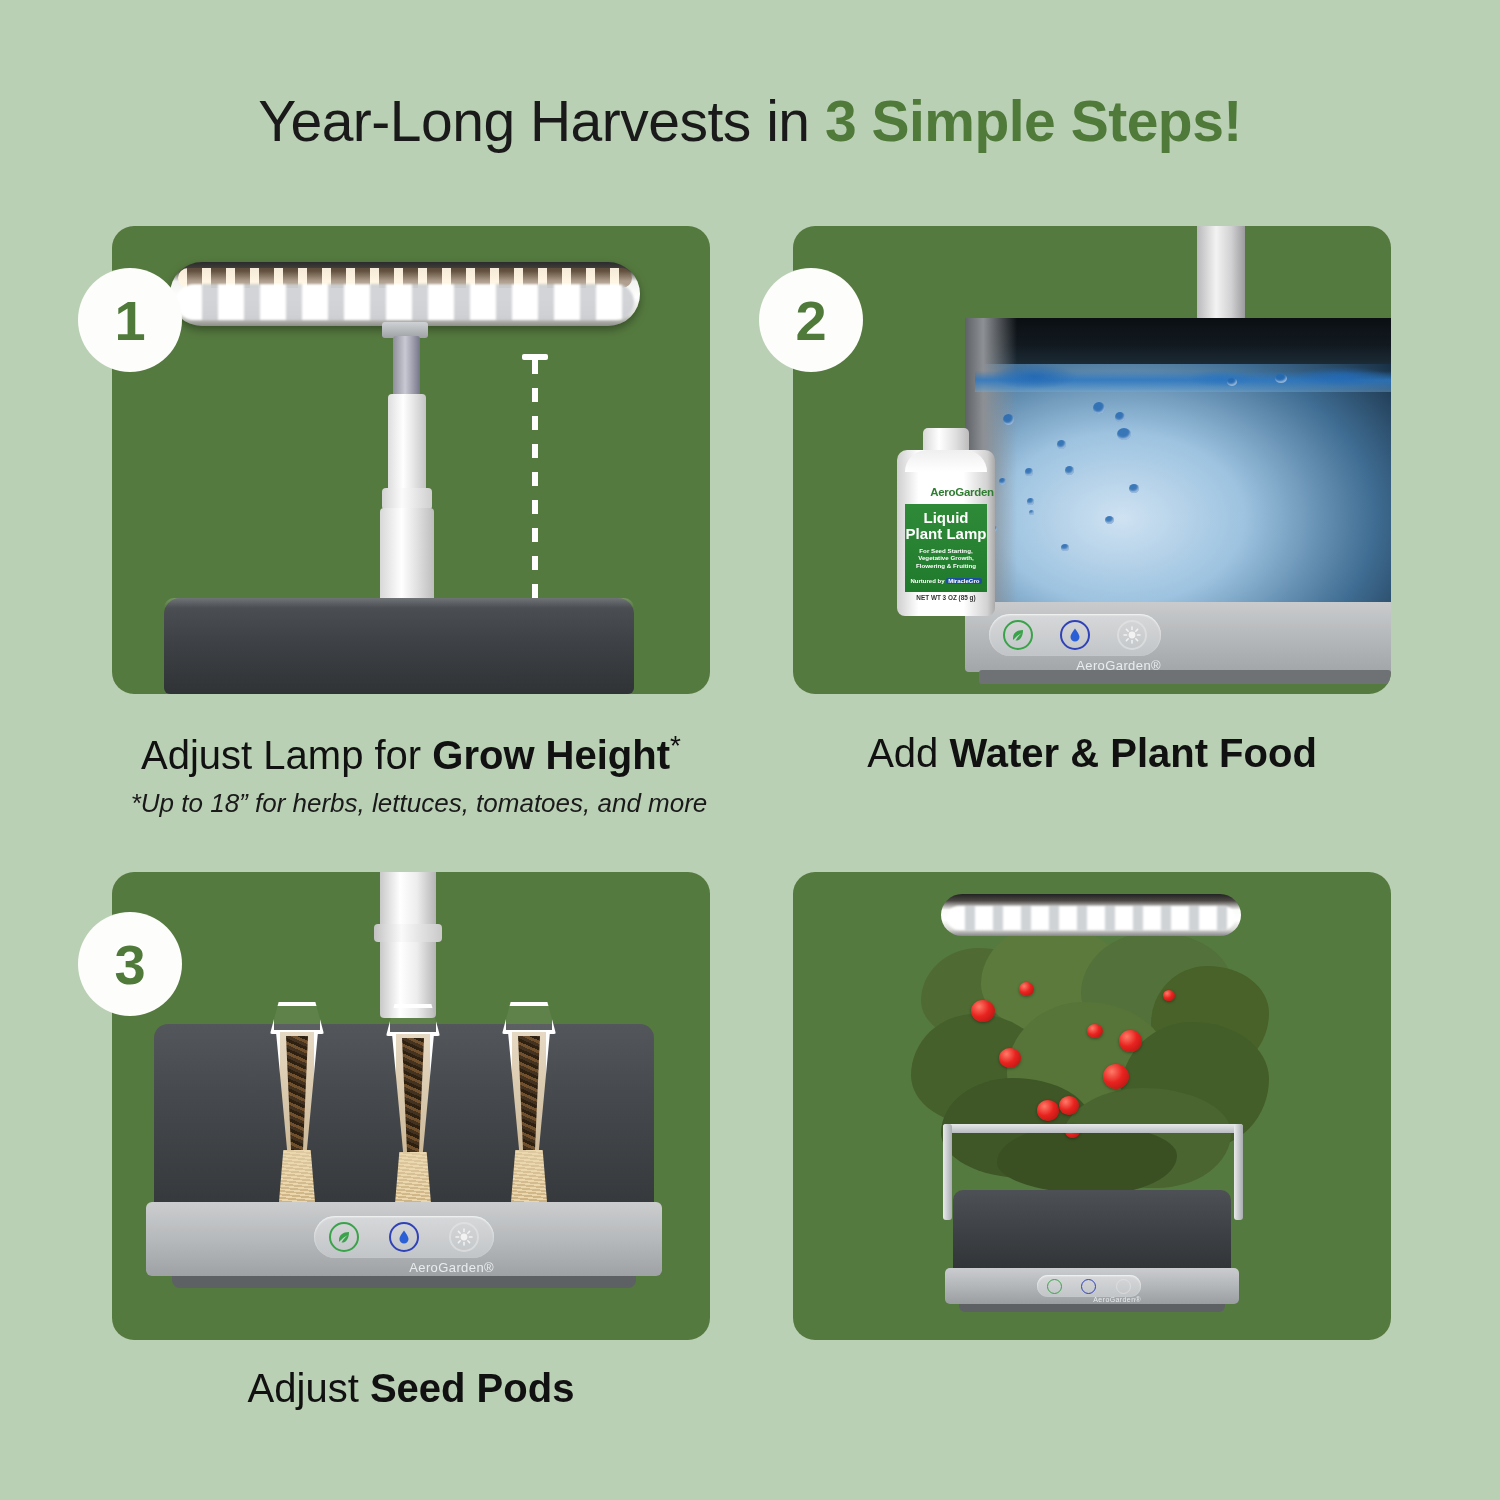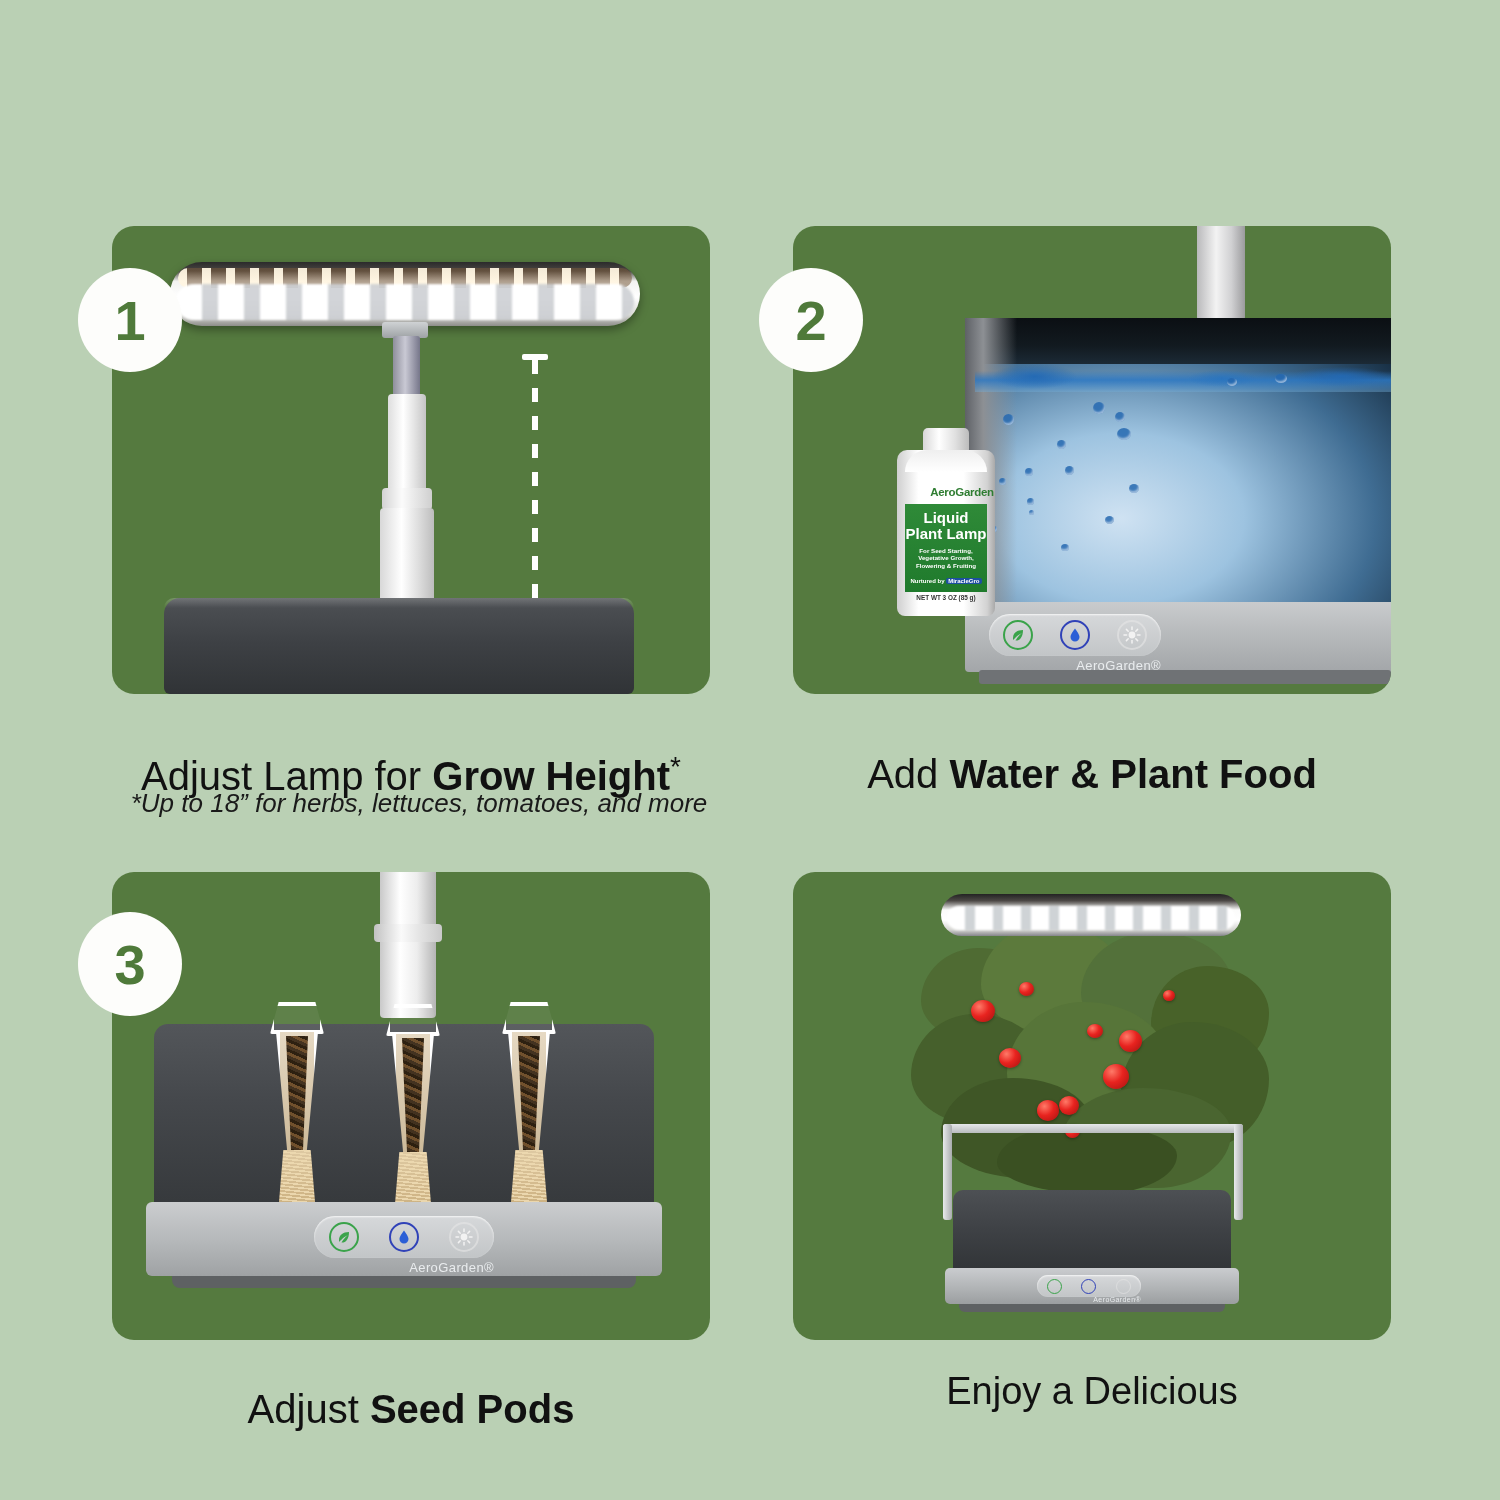--- a/index.html
+++ b/index.html
@@ -42,21 +42,21 @@
     z-index: 40;
   }
   #badge-1 { left: 78px;  top: 268px; }
   #badge-2 { left: 759px; top: 268px; }
   #badge-3 { left: 78px;  top: 912px; }
 
   
   .caption {
     position: absolute; text-align: center;
     font-size: 40px; font-weight: 400; color: #111;
-    line-height: 1.16; white-space: nowrap; margin-top: 21px;
+    line-height: 1.16; white-space: nowrap;
   }
   .caption b { font-weight: 800; }
   .caption .sup { font-size: 28px; vertical-align: super; }
   .subcaption {
     position: absolute; text-align: center;
     font-size: 26px; font-style: italic; color: #1a1a1a;
     white-space: nowrap;
   }
   #cap-1 { left: 112px; top: 730px; width: 598px; }
   #sub-1 { left: 120px; top: 788px; width: 598px; text-align: center; }
@@ -325,20 +325,23 @@
   .p4-foot {
     position: absolute; left: 166px; top: 430px; width: 266px; height: 10px;
     background:#5e6163; border-radius: 0 0 6px 6px; z-index: 14;
   }
 </style>
 </head>
 <body>
 
 <div class="page">
 
+  <div class="title">
+    <span>Year-Long Harvests in </span><span class="accent">3 Simple Steps!</span>
+  </div>
 
   <div class="panel" id="panel-1">
     <div class="p1-stage">
       <div class="lamp-hood"></div>
       <div class="lamp-neck"></div>
       <div class="lamp-pole-dark"></div>
       <div class="lamp-pole"></div>
       <div class="lamp-pole-2"></div>
       <div class="lamp-pole-3"></div>
       <div class="dash-line">
@@ -537,16 +540,15 @@
       <div class="ctrl-pill" style="left:92px; top:7px; width:104px; height:22px; border-radius:11px;">
         <div class="ctrl-btn leaf" style="width:15px;height:15px;border-width:1px;"></div>
         <div class="ctrl-btn drop" style="width:15px;height:15px;border-width:1px;"></div>
         <div class="ctrl-btn sun" style="width:15px;height:15px;border-width:1px;"></div>
       </div>
       <div class="brandline" style="left:92px; top:28px; width:104px; font-size:7px;">AeroGarden®</div>
     </div>
     <div class="p4-foot"></div>
   </div>
   <div class="caption" id="cap-4">
-    <span>Enjoy a Delicious</span>
   </div>
 
 </div>
 
 </body></html>

